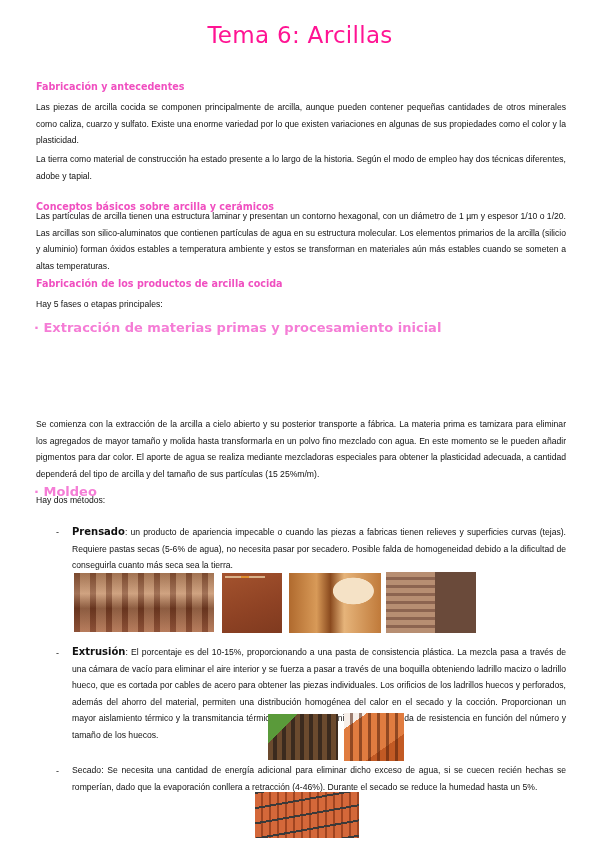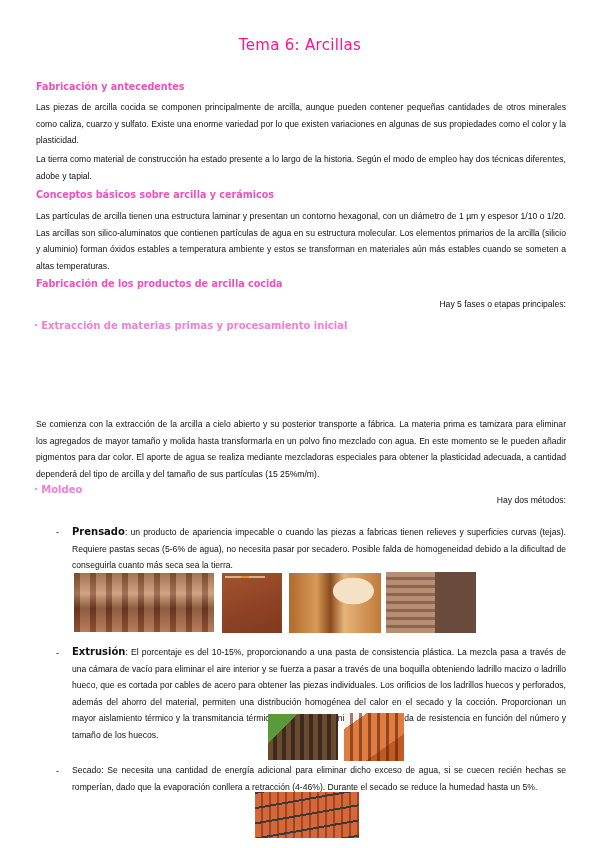--- a/index.html
+++ b/index.html
@@ -1,36 +1,36 @@
 <!DOCTYPE html>
 <html><head>
 <meta charset="utf-8">
 <style>
   * { box-sizing: border-box; margin: 0; padding: 0; }
   html, body { width: 600px; height: 848px; background: #ffffff; overflow: hidden; }
   body { font-family: "Liberation Sans", sans-serif; color: #111; position: relative; }
   .page { position: absolute; left: 0; top: 0; width: 600px; height: 848px; }
   .title {
-    position: absolute; top: 36px; left: 0; width: 600px; text-align: center;
-    font-family: "DejaVu Sans", sans-serif; font-size: 15px; color: #ff1493;
+    position: absolute; top: 22px; left: 0; width: 600px; text-align: center;
+    font-family: "DejaVu Sans", sans-serif; font-size: 23px; color: #ff1493;
     letter-spacing: 0.3px;
   }
   .h2 {
     position: absolute; left: 36px; font-family: "DejaVu Sans", sans-serif;
     font-weight: bold; font-size: 9.6px; color: #f04fc0;
   }
   .h3 {
     position: absolute; left: 34px; font-family: "DejaVu Sans", sans-serif;
-    font-weight: bold; font-size: 10px; color: #f57dd6;
+    font-weight: bold; font-size: 13px; color: #f57dd6;
   }
   .p {
     position: absolute; left: 36px; width: 530px; font-size: 8.6px; line-height: 16.6px;
     text-align: justify; color: #111;
   }
-  .p.plain { text-align: right; }
+  .p.plain { text-align: left; }
   .bullet-dash { position: absolute; left: 56px; font-size: 9px; color: #111; }
   .li {
     position: absolute; left: 72px; width: 494px; font-size: 8.6px; line-height: 16.6px;
     text-align: justify; color: #111;
   }
   .li b { font-family: "DejaVu Sans", sans-serif; font-weight: bold; font-size: 10px; }
   .img { position: absolute; overflow: hidden; }
   .img1 {
     left: 74px; top: 573px; width: 140px; height: 59px;
     background:
@@ -80,21 +80,21 @@
 <body>
 
 <div class="page">
 
   <div class="title">Tema 6: Arcillas</div>
 
   <div class="h2" style="top:81px;">Fabricación y antecedentes</div>
   <div class="p" style="top:151px;">La tierra como material de construcción ha estado presente a lo largo de la historia. Según el modo de empleo hay dos técnicas diferentes, adobe y tapial.</div>
   <div class="p" style="top:99px;">Las piezas de arcilla cocida se componen principalmente de arcilla, aunque pueden contener pequeñas cantidades de otros minerales como caliza, cuarzo y sulfato. Existe una enorme variedad por lo que existen variaciones en algunas de sus propiedades como el color y la plasticidad.</div>
 
-  <div class="h2" style="top:189px;">Conceptos básicos sobre arcilla y cerámicos</div>
+  <div class="h2" style="top:201px;">Conceptos básicos sobre arcilla y cerámicos</div>
   <div class="p" style="top:208px;">Las partículas de arcilla tienen una estructura laminar y presentan un contorno hexagonal, con un diámetro de 1 µm y espesor 1/10 o 1/20. Las arcillas son silico-aluminatos que contienen partículas de agua en su estructura molecular. Los elementos primarios de la arcilla (silicio y aluminio) forman óxidos estables a temperatura ambiente y estos se transforman en materiales aún más estables cuando se someten a altas temperaturas.</div>
 
   <div class="h2" style="top:278px;">Fabricación de los productos de arcilla cocida</div>
   <div class="p plain" style="top:296px;">Hay 5 fases o etapas principales:</div>
 
   <div class="h3" style="top:320px;">· Extracción de materias primas y procesamiento inicial</div>
   <div class="p" style="top:416px;">Se comienza con la extracción de la arcilla a cielo abierto y su posterior transporte a fábrica. La materia prima es tamizara para eliminar los agregados de mayor tamaño y molida hasta transformarla en un polvo fino mezclado con agua. En este momento se le pueden añadir pigmentos para dar color. El aporte de agua se realiza mediante mezcladoras especiales para obtener la plasticidad adecuada, a cantidad dependerá del tipo de arcilla y del tamaño de sus partículas (15 25%m/m).</div>
 
   <div class="h3" style="top:484px;">· Moldeo</div>
   <div class="p plain" style="top:492px;">Hay dos métodos:</div>

